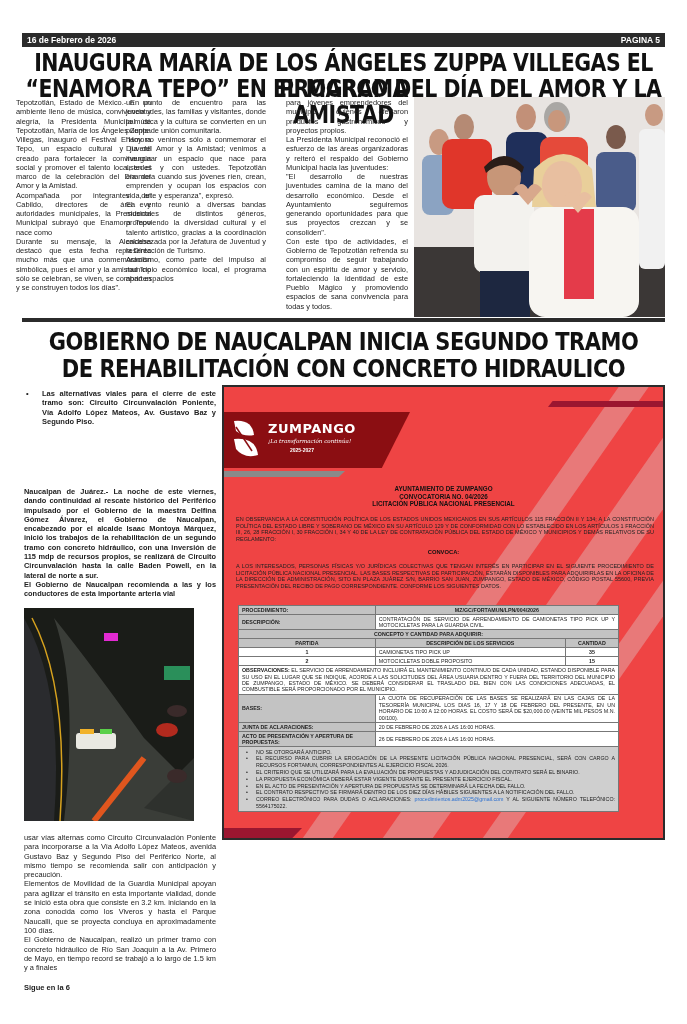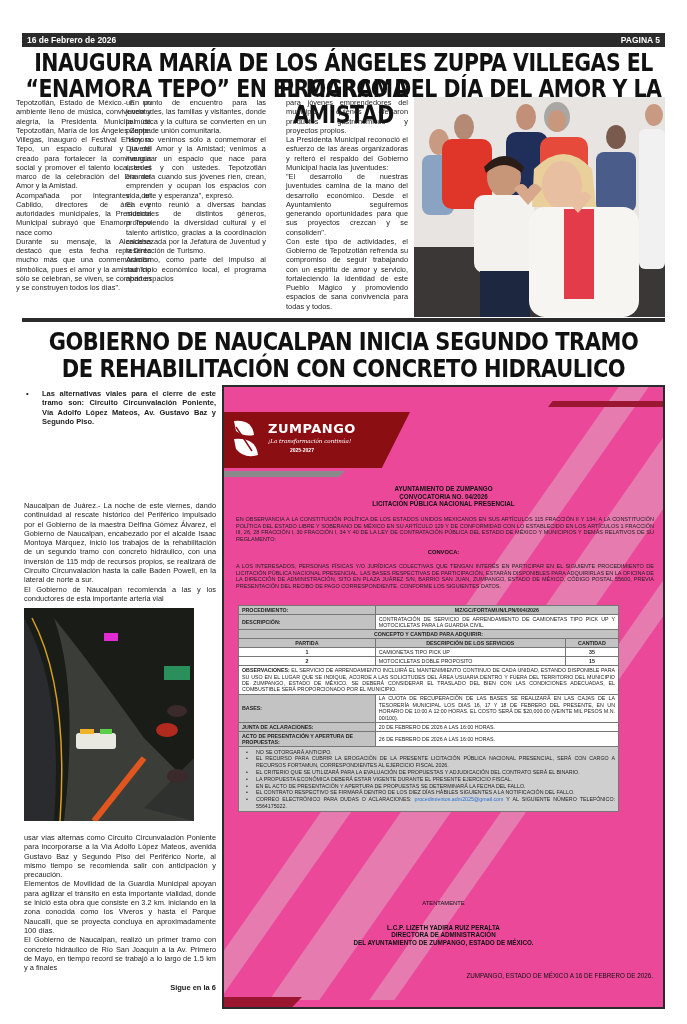--- a/index.html
+++ b/index.html
@@ -27,27 +27,27 @@
   .photo1 { position: absolute; left: 414px; top: 97px; width: 251px; height: 220px; overflow: hidden;
     background: linear-gradient(180deg, #e9e6e4 0%, #d9d4d1 30%, #b9b0ab 60%, #6e6663 100%); }
 
   .rule { position: absolute; left: 22px; width: 643px; height: 4px; background: #2b2b2b; }
 
   .bullets { position: absolute; left: 24px; top: 389px; width: 192px; font-size: 7.5px; line-height: 9.4px; font-weight: bold; color: #222; }
   .bullets li { list-style: none; position: relative; padding-left: 18px; text-align: justify; }
   .bullets li::before { content: "•"; position: absolute; left: 2px; top: 0; }
 
   .body2 { position: absolute; left: 24px; width: 192px; font-size: 7.4px; line-height: 9.3px; text-align: justify; color: #222; }
-  .b2a { top: 501px; }
+  .b2a { top: 487px; font-weight: bold; }
   .b2b { top: 833px; }
-  .sigue { position: absolute; left: 24px; top: 983px; width: 192px; text-align: right; font-size: 7.5px; font-weight: bold; }
+  .sigue { position: absolute; left: 24px; top: 983px; width: 192px; text-align: left; font-size: 7.5px; font-weight: bold; }
 
   .photo2 { position: absolute; left: 24px; top: 608px; width: 170px; height: 213px; overflow: hidden; background: #1c1d1a; }
 
-  .ad { position: absolute; left: 222px; top: 385px; width: 443px; height: 624px; border: 2px solid #2b2b2b; background: #ec4899; overflow: hidden; }
+  .ad { position: absolute; left: 222px; top: 385px; width: 443px; height: 455px; border: 2px solid #2b2b2b; background: #ef4444; overflow: hidden; }
   .ad .stripe { position: absolute; background: rgba(220,220,220,0.35); transform: skewX(-35deg); }
   .ad-banner { position: absolute; left: -2px; top: 25px; width: 188px; height: 56px; background: #8b0e12; clip-path: polygon(0 0, 100% 0, 85% 100%, 0 100%); }
   .ad-gray { position: absolute; left: -2px; top: 84px; width: 123px; height: 6px; background: #8a8a8a; clip-path: polygon(0 0, 100% 0, 95% 100%, 0 100%); }
   .ad-topred { position: absolute; right: 0; top: 14px; width: 115px; height: 6px; background: #9b1630; clip-path: polygon(4% 0, 100% 0, 100% 100%, 0 100%); }
   .ad-botred { position: absolute; left: -2px; bottom: 0; width: 80px; height: 10px; background: #9b1630; clip-path: polygon(0 0, 100% 0, 88% 100%, 0 100%); }
   .logo-name { position: absolute; left: 44px; top: 34px; color: #fff; font-weight: bold; font-size: 13px; letter-spacing: 0.5px; font-family: "DejaVu Sans", sans-serif; }
   .logo-tag { position: absolute; left: 44px; top: 51px; color: #fff; font-style: italic; font-size: 5.6px; font-family: "DejaVu Serif", serif; }
   .logo-years { position: absolute; left: 66px; top: 60px; color: #fff; font-size: 5px; font-weight: bold; }
   .logo-icon { position: absolute; left: 6px; top: 30px; width: 32px; height: 46px; }
 

